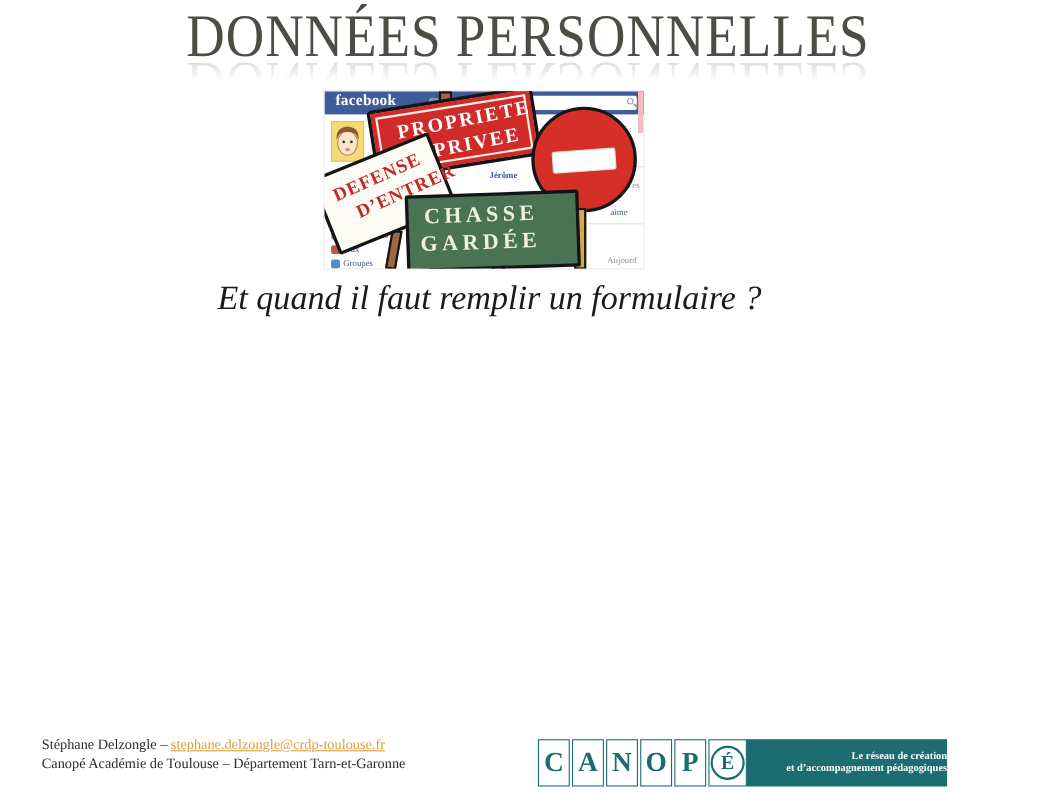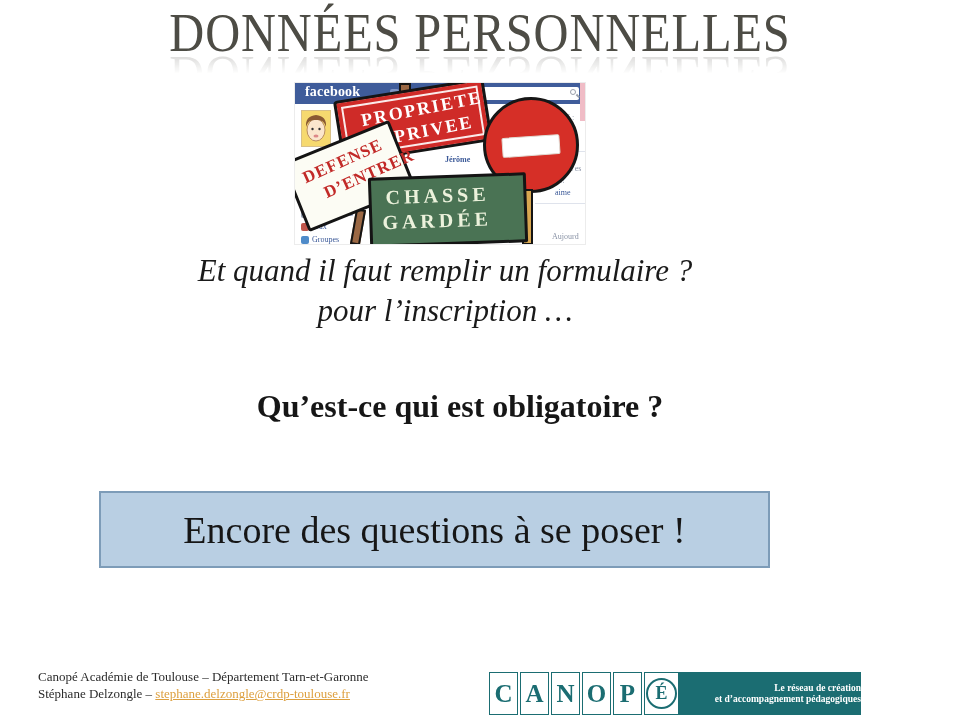--- a/index.html
+++ b/index.html
@@ -185,34 +185,29 @@
     </div>
 
     <div class="sign sign-chasse">
       <div class="l1">CHASSE</div>
       <div class="l2">GARDÉE</div>
     </div>
   </div>
 
   <div class="intro-block">
     <div>Et quand il faut remplir un formulaire ?</div>
-    <div>pour l’inscription …</div>
   </div>
 
   <div class="question-block">
-    <div>Qu’est-ce qui est obligatoire ?</div>
-  </div>
-
-  <div class="callout">
-    <span>Encore des questions à se poser !</span>
-  </div>
+  </div>
+
 
   <div class="footer-text">
+    <div><span>Stéphane Delzongle – </span><a href="#">stephane.delzongle@crdp-toulouse.fr</a></div>
     <div>Canopé Académie de Toulouse – Département Tarn-et-Garonne</div>
-    <div><span>Stéphane Delzongle – </span><a href="#">stephane.delzongle@crdp-toulouse.fr</a></div>
   </div>
 
   <div class="logo">
     <div class="logo-tile">C</div>
     <div class="logo-tile">A</div>
     <div class="logo-tile">N</div>
     <div class="logo-tile">O</div>
     <div class="logo-tile">P</div>
     <div class="logo-tile accent">
       <div class="logo-circle">

